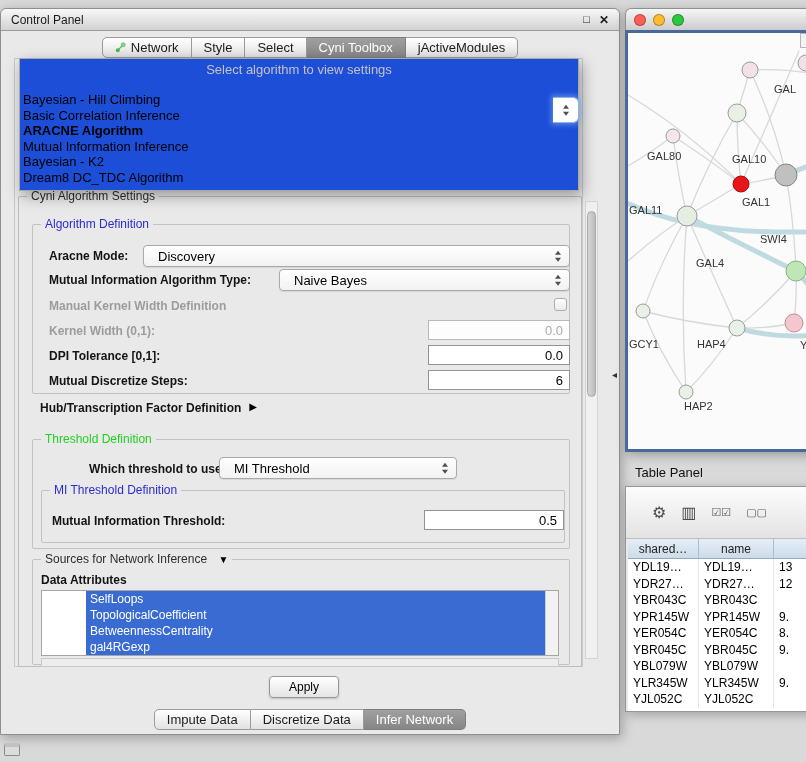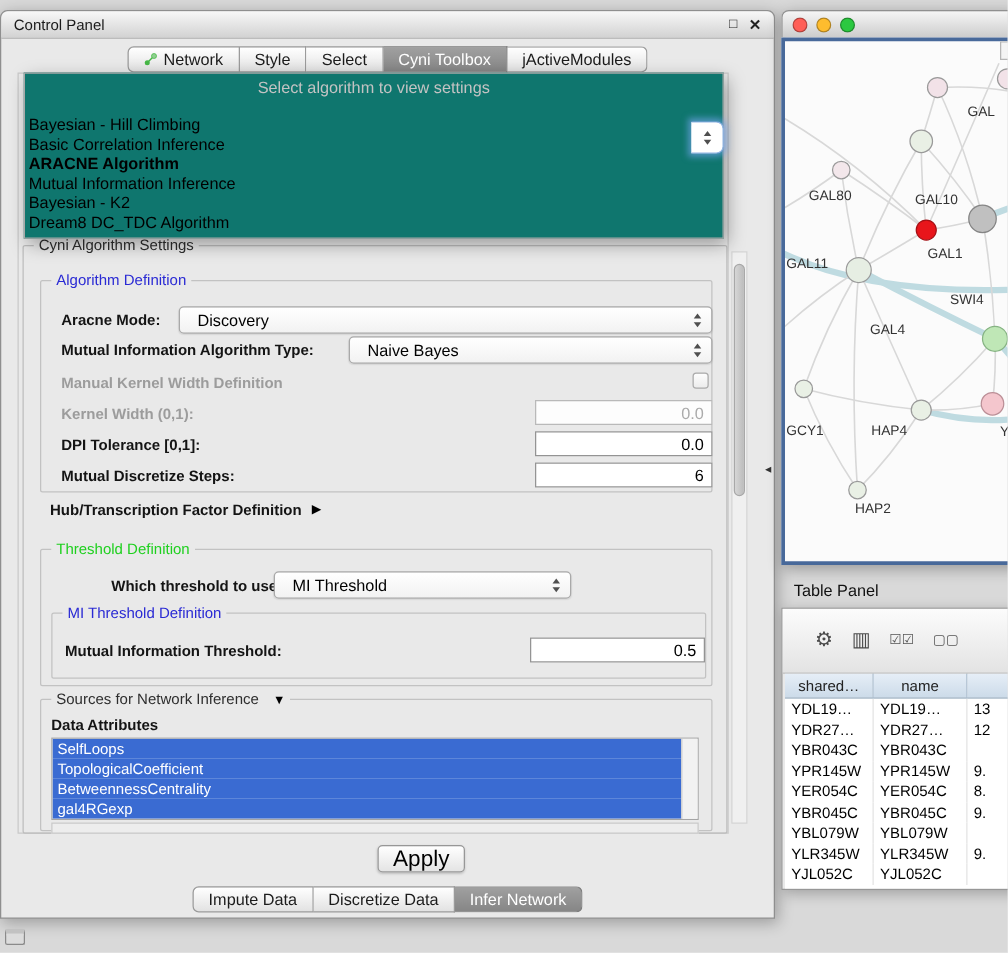--- a/index.html
+++ b/index.html
@@ -48,39 +48,39 @@
   .arrows{position:absolute;right:8px;top:50%;transform:translateY(-50%);display:flex;flex-direction:column;align-items:center;gap:2.5px;}
   .au{width:0;height:0;border-left:3.5px solid transparent;border-right:3.5px solid transparent;border-bottom:4.5px solid #4f4f4f;}
   .ad{width:0;height:0;border-left:3.5px solid transparent;border-right:3.5px solid transparent;border-top:4.5px solid #4f4f4f;}
 
   .field{position:absolute;height:20px;background:#fff;border:1px solid #949494;font-size:13px;color:#000;
     display:flex;align-items:center;justify-content:flex-end;padding-right:6px;box-sizing:border-box;}
   .field.dis{color:#ababab;border-color:#b9b9b9;background:#fdfdfd;}
   .checkbox{position:absolute;width:13px;height:13px;background:linear-gradient(#fdfdfd,#ececec);border:1px solid #ababab;border-radius:3px;box-sizing:border-box;}
 
   
-  .algo-popup{position:absolute;left:18px;top:49px;width:560px;background:#0f766e;border:1px solid #a8a8a8;
+  .algo-popup{position:absolute;left:18px;top:49px;width:560px;background:#1d4ed8;border:1px solid #a8a8a8;
     box-shadow:3px 5px 14px rgba(0,0,0,.35);z-index:40;padding:3px 0 5px;box-sizing:border-box;}
   .algo-ph{text-align:center;color:#c3c3c3;font-size:13px;line-height:16px;margin-bottom:14px;}
   .algo-item{font-size:13px;height:15.5px;line-height:15.5px;padding-left:3px;white-space:nowrap;color:#000;}
   .algo-item.sel{font-weight:bold;}
   .combo-frag{position:absolute;left:552px;top:88px;width:26px;height:26px;background:#fff;border:1px solid #8fb2e2;border-left:none;
     border-radius:0 6px 6px 0;box-shadow:0 0 5px 2px rgba(115,165,235,.65);z-index:45;box-sizing:border-box;}
   .combo-frag .arrows{right:9px;}
 
   
   .src-list{position:absolute;background:#fff;border:1px solid #a5a5a5;box-sizing:border-box;}
-  .src-rows{position:absolute;left:0;top:0;right:12px;bottom:0;overflow:hidden;}
+  .src-rows{position:absolute;left:0;top:0;right:12px;bottom:0;overflow:hidden;padding-left:44px;}
   .src-item{height:16px;line-height:16px;font-size:12px;padding-left:4px;color:#000;white-space:nowrap;}
   .src-item.sel{background:#3a6bd2;color:#fff;}
   .src-vtrack{position:absolute;right:0;top:0;width:12px;bottom:0;background:#f2f2f2;border-left:1px solid #cfcfcf;}
   .src-hscroll{position:absolute;height:9px;background:#ededed;border:1px solid #c9c9c9;box-sizing:border-box;}
 
-  .apply-btn{position:absolute;left:268px;top:667px;width:70px;height:22px;line-height:21px;text-align:center;font-size:18px;
-    background:linear-gradient(#ffffff,#e4e4e4);border:1px solid #979797;border-radius:4px;box-shadow:0 1px 2px rgba(0,0,0,.18);box-sizing:border-box;margin-left:33px;}
+  .apply-btn{position:absolute;left:268px;top:667px;width:70px;height:22px;line-height:21px;text-align:center;font-size:12px;
+    background:linear-gradient(#ffffff,#e4e4e4);border:1px solid #979797;border-radius:4px;box-shadow:0 1px 2px rgba(0,0,0,.18);box-sizing:border-box;}
 
   .v-scrollbar{position:absolute;left:584px;top:192px;width:13px;height:458px;background:#f0f0f0;border:1px solid #d4d4d4;box-sizing:border-box;z-index:6;}
   .v-scrollbar .thumb{position:absolute;left:1px;top:9px;width:9px;height:186px;background:linear-gradient(90deg,#d6d6d6,#bcbcbc);
     border:1px solid #a8a8a8;border-radius:5px;box-sizing:border-box;}
 
   .splitter{position:absolute;left:612px;top:369px;font-size:10px;color:#333;}
   .mini-icon{position:absolute;left:4px;top:743px;width:16px;height:13px;background:#dcdcdc;border:1px solid #8a8a8a;
     border-top:4px solid #c2c2c2;border-radius:2px;box-sizing:border-box;}
 
   

